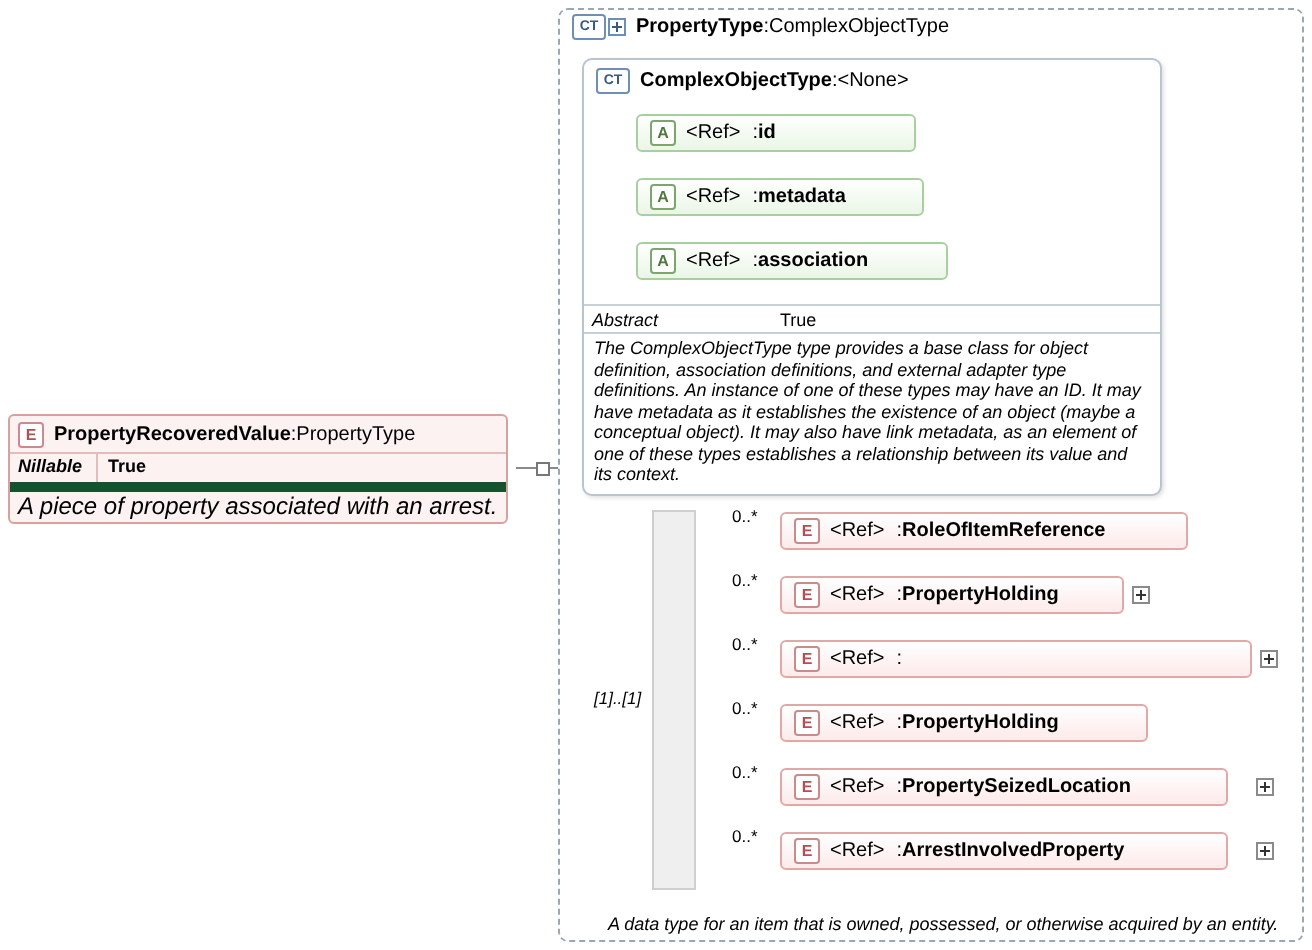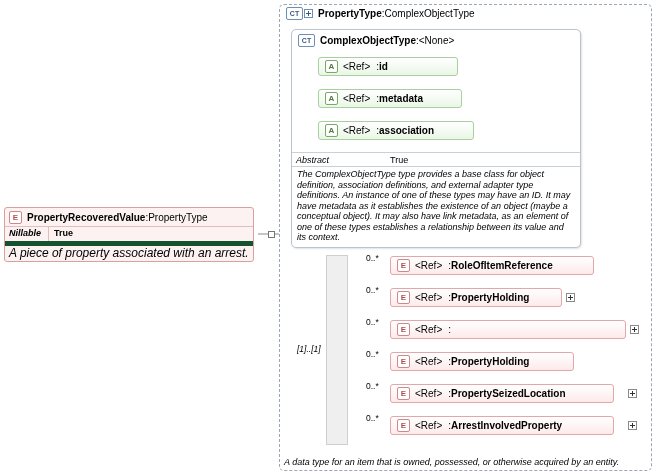--- a/index.html
+++ b/index.html
@@ -134,21 +134,21 @@
     display: flex;
     align-items: center;
     white-space: nowrap;
     font-size: 10px;
   }
   .ct-outer-head .title {
     font-weight: bold;
   }
   .ct-outer-foot {
     position: absolute;
-    left: 4px;
+    left: 24px;
     bottom: 3px;
     font-style: italic;
     font-size: 9px;
     white-space: nowrap;
     margin-top: 36px;
   }
 
   
   .ct-inner {
     position: absolute;

